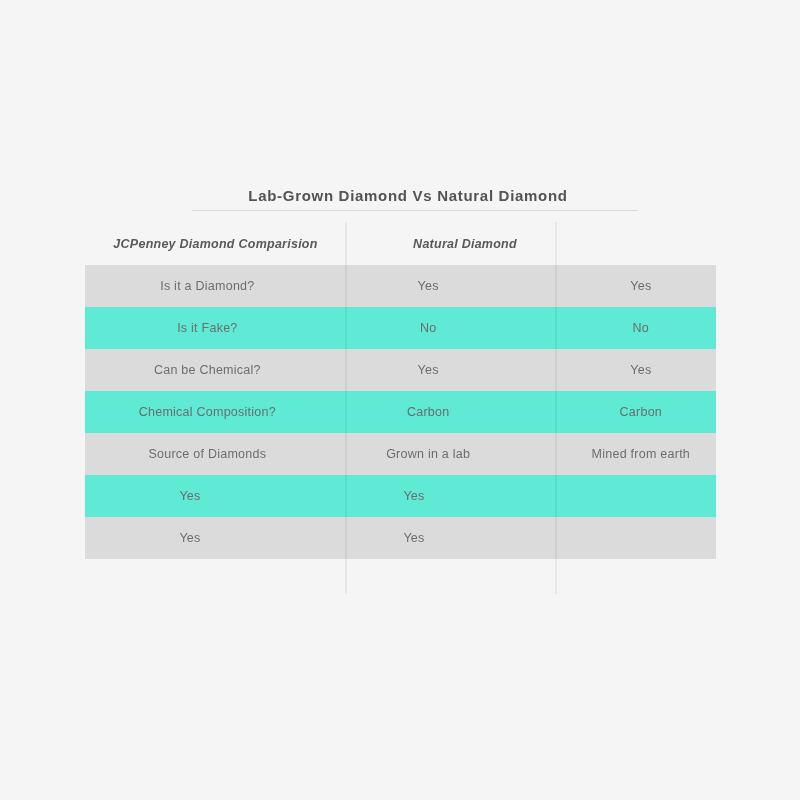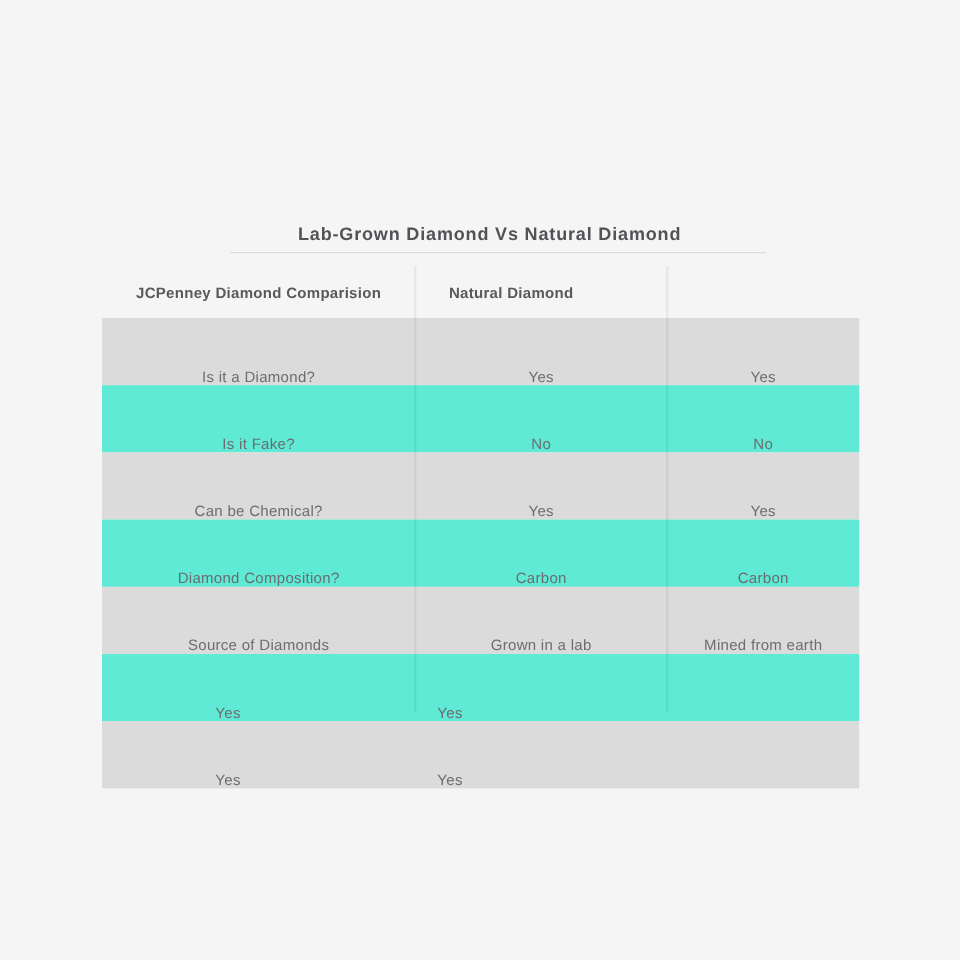--- a/index.html
+++ b/index.html
@@ -32,38 +32,38 @@
   }
   .comparison-table {
     position: absolute;
     top: 222px; left: 85px;
     width: 631px;
   }
   .t-row {
     display: flex;
     width: 631px;
   }
-  .t-row.header { height: 43px; }
-  .t-row.body { height: 56px; align-items: flex-end; }
+  .t-row.header { height: 43px; font-style: italic; }
+  .t-row.body { height: 42px; }
   .t-row.shaded { background: #dbdbdb; }
   .t-row.plain { background: #5eead4; }
   .cell {
     display: flex;
     align-items: center;
     justify-content: center;
     text-align: center;
     box-sizing: border-box;
     padding: 0 6px;
     font-size: 12.5px;
     letter-spacing: 0.25px;
     color: #6c6d6f;
   }
   .col-1 { width: 261px; }
   .col-2 { width: 210px; }
-  .col-3 { width: 160px; }
+  .col-3 { width: 160px; margin-left: 39px; }
   .t-row.header .cell {
     font-weight: bold;
     color: #58595b;
   }
   .col-divider {
     position: absolute;
     top: 0;
     width: 2px;
     height: 372px;
     background: rgba(0,0,0,0.055);
@@ -99,21 +99,21 @@
       <div class="cell col-3">No</div>
     </div>
 
     <div class="t-row body shaded">
       <div class="cell col-1">Can be Chemical?</div>
       <div class="cell col-2">Yes</div>
       <div class="cell col-3">Yes</div>
     </div>
 
     <div class="t-row body plain">
-      <div class="cell col-1">Diamond Composition?</div>
+      <div class="cell col-1">Chemical Composition?</div>
       <div class="cell col-2">Carbon</div>
       <div class="cell col-3">Carbon</div>
     </div>
 
     <div class="t-row body shaded">
       <div class="cell col-1">Source of Diamonds</div>
       <div class="cell col-2">Grown in a lab</div>
       <div class="cell col-3">Mined from earth</div>
     </div>
 

